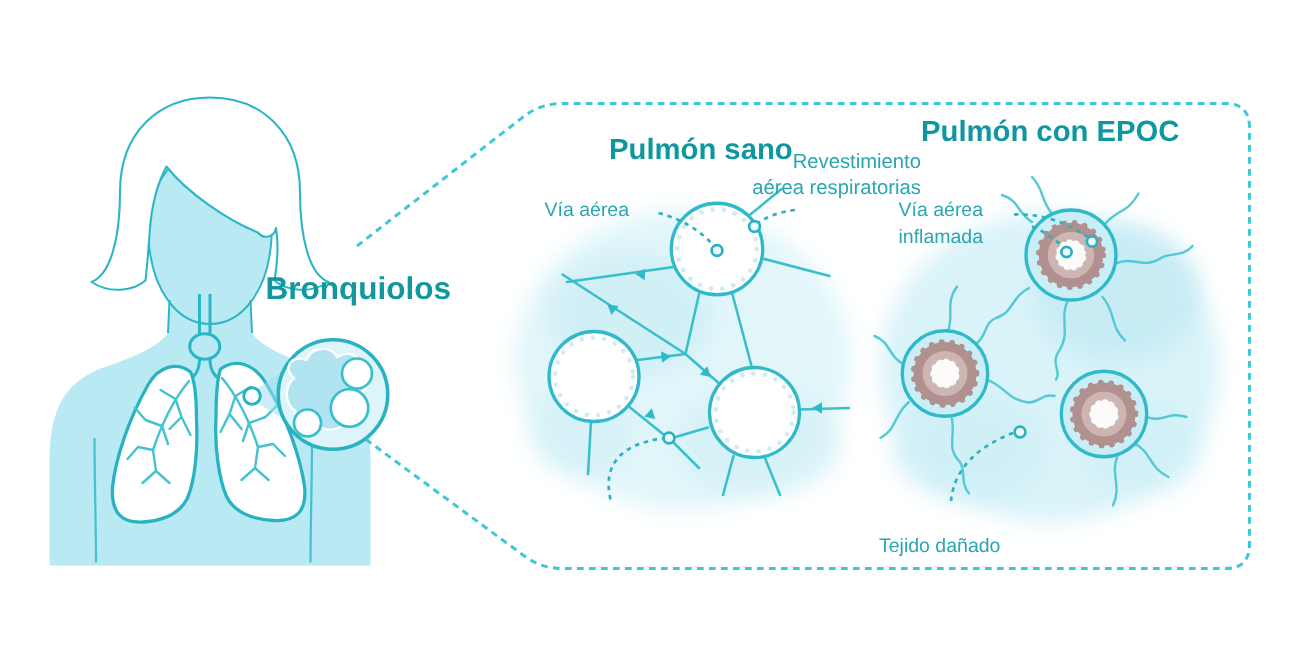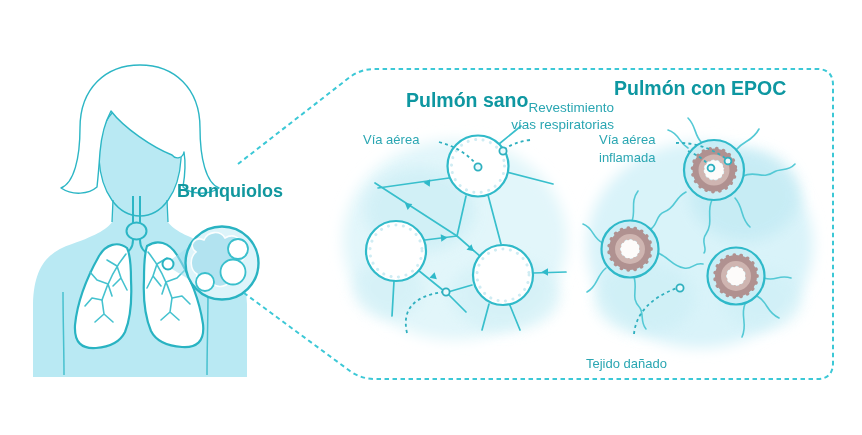--- a/index.html
+++ b/index.html
@@ -6,21 +6,21 @@
   #stage{
     position:relative;width:862px;height:435px;overflow:hidden;
     background:#ffffff;
     font-family:"Liberation Sans","DejaVu Sans",sans-serif;
   }
   #art{position:absolute;left:0;top:0;}
   .lbl{position:absolute;white-space:nowrap;}
   .title{font-size:19.5px;font-weight:700;color:#0e97a1;}
   .sub{font-size:13px;font-weight:400;color:#2aa6b2;}
   .sub2{font-size:13.5px;font-weight:400;color:#2aa6b2;line-height:17px;text-align:right;}
-  .big{font-size:18px;font-weight:700;color:#11979e;}
+  .big{font-size:21px;font-weight:700;color:#11979e;}
   .stack span{display:block;}
 </style>
 </head>
 <body>
 
 <div id="stage">
 
   <svg id="art" width="862" height="435" viewBox="0 0 862 435">
     <defs>
       <filter id="soft" x="-40%" y="-40%" width="180%" height="180%">
@@ -218,21 +218,21 @@
   </svg>
 
   <div class="lbl big" style="left:177px;top:181px;">Bronquiolos</div>
 
   <div class="lbl title" style="left:406px;top:77px;margin-top:12px;">Pulmón sano</div>
 
   <div class="lbl title" style="left:614px;top:77px;text-align:center;">Pulmón con EPOC</div>
 
   <div class="lbl sub2 stack" style="left:462px;top:99px;width:152px;">
     <span>Revestimiento</span>
-    <span>vías respiratorias</span>
+    <span>aérea respiratorias</span>
   </div>
 
   <div class="lbl sub" style="left:363px;top:132px;">Vía aérea</div>
 
   <div class="lbl sub stack" style="left:599px;top:131px;line-height:18px;">
     <span>Vía aérea</span>
     <span>inflamada</span>
   </div>
 
   <div class="lbl sub" style="left:586px;top:356px;">Tejido dañado</div>

